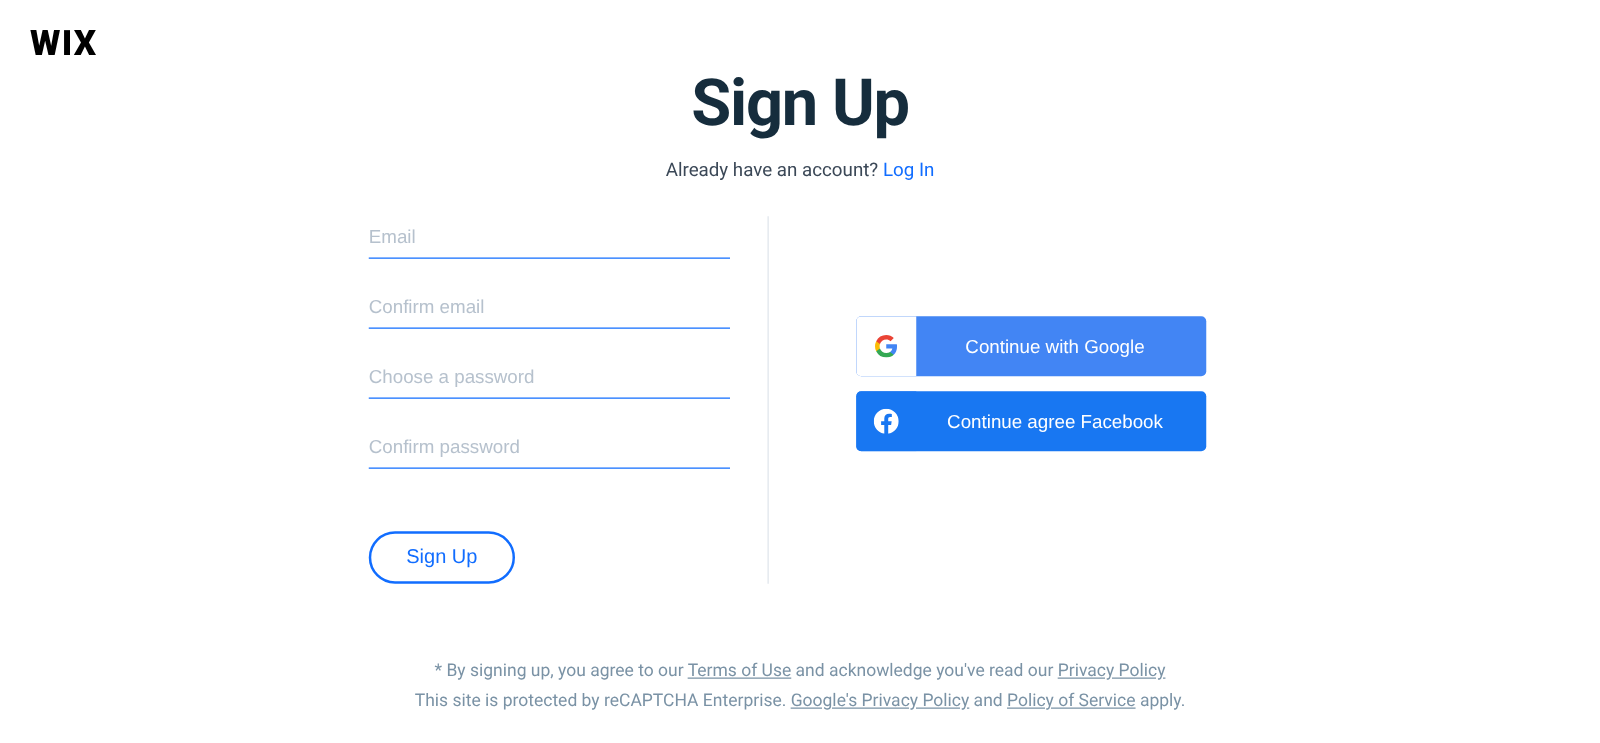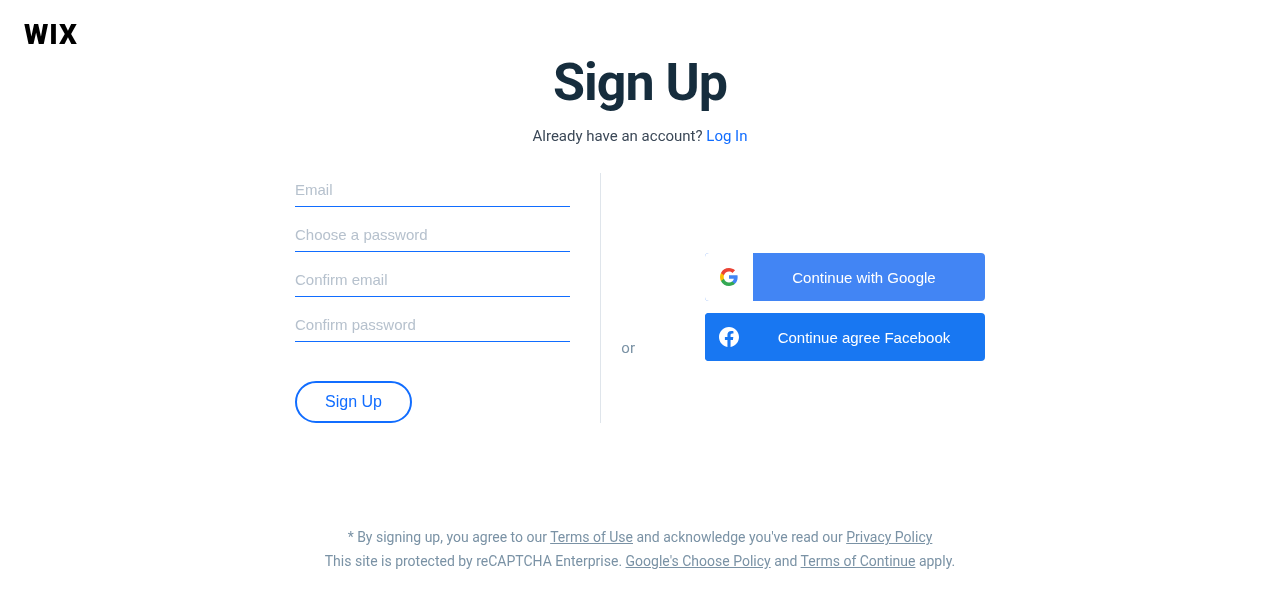--- a/index.html
+++ b/index.html
@@ -52,21 +52,21 @@
     .login-link {
       color: #116dff;
       text-decoration: none;
       font-size: 15px;
     }
 
     .left-form {
       display: flex;
       flex-direction: column;
       width: 320px;
-      gap: 1px;
+      gap: 12px;
       border-right: 1px solid #dfe5eb;
       padding-right: 30px;
     }
 
     .input-group {
       display: flex;
       flex-direction: column;
       margin-bottom: 10px;
     }
 
@@ -198,37 +198,34 @@
 
   <div class="forms-container">
 
     <div class="left-form">
 
       <div class="input-group">
         <input type="email" class="form-input" placeholder="Email" style="">
       </div>
 
       <div class="input-group">
+        <input type="email" class="form-input" placeholder="Confirm email" style="">
+      </div>
+
+      <div class="input-group">
         <input type="password" class="form-input" placeholder="Choose a password" style="">
-      </div>
-
-      <div class="input-group">
-        <input type="email" class="form-input" placeholder="Confirm email" style="">
       </div>
 
       <div class="input-group">
         <input type="password" class="form-input" placeholder="Confirm password" style="">
       </div>
 
       <button class="signup-btn">Sign Up</button>
     </div>
 
-    <div style="display:flex; align-items:center; justify-content:center; padding: 0 20px; padding-top: 100px;">
-      <span style="color:#7a92a5; font-size:15px;">or</span>
-    </div>
 
     <div class="right-form">
 
       <button class="social-btn social-btn-google">
         <span class="social-icon">
           <svg width="18" height="18" viewBox="0 0 18 18" xmlns="http://www.w3.org/2000/svg">
             <g>
               <path d="M17.64 9.2c0-.637-.057-1.251-.164-1.84H9v3.481h4.844c-.209 1.125-.843 2.078-1.796 2.717v2.258h2.908c1.702-1.567 2.684-3.875 2.684-6.615z" fill="#4285F4"></path>
               <path d="M9 18c2.43 0 4.467-.806 5.956-2.18l-2.908-2.259c-.806.54-1.837.86-3.048.86-2.344 0-4.328-1.584-5.036-3.711H.957v2.332A8.997 8.997 0 0 0 9 18z" fill="#34A853"></path>
               <path d="M3.964 10.71A5.41 5.41 0 0 1 3.682 9c0-.593.102-1.17.282-1.71V4.958H.957A8.996 8.996 0 0 0 0 9c0 1.452.348 2.827.957 4.042l3.007-2.332z" fill="#FBBC05"></path>
@@ -250,15 +247,15 @@
 
     </div>
   </div>
 </div>
 
 <div class="footer-text">
   <div>
     <span>* By signing up, you agree to our </span><a href="#" class="footer-link">Terms of Use</a><span> and acknowledge you've read our </span><a href="#" class="footer-link">Privacy Policy</a>
   </div>
   <div>
-    <span>This site is protected by reCAPTCHA Enterprise. </span><a href="#" class="footer-link">Google's Choose Policy</a><span> and </span><a href="#" class="footer-link">Terms of Continue</a><span> apply.</span>
+    <span>This site is protected by reCAPTCHA Enterprise. </span><a href="#" class="footer-link">Google's Privacy Policy</a><span> and </span><a href="#" class="footer-link">Policy of Service</a><span> apply.</span>
   </div>
 </div>
 
 </body></html>

